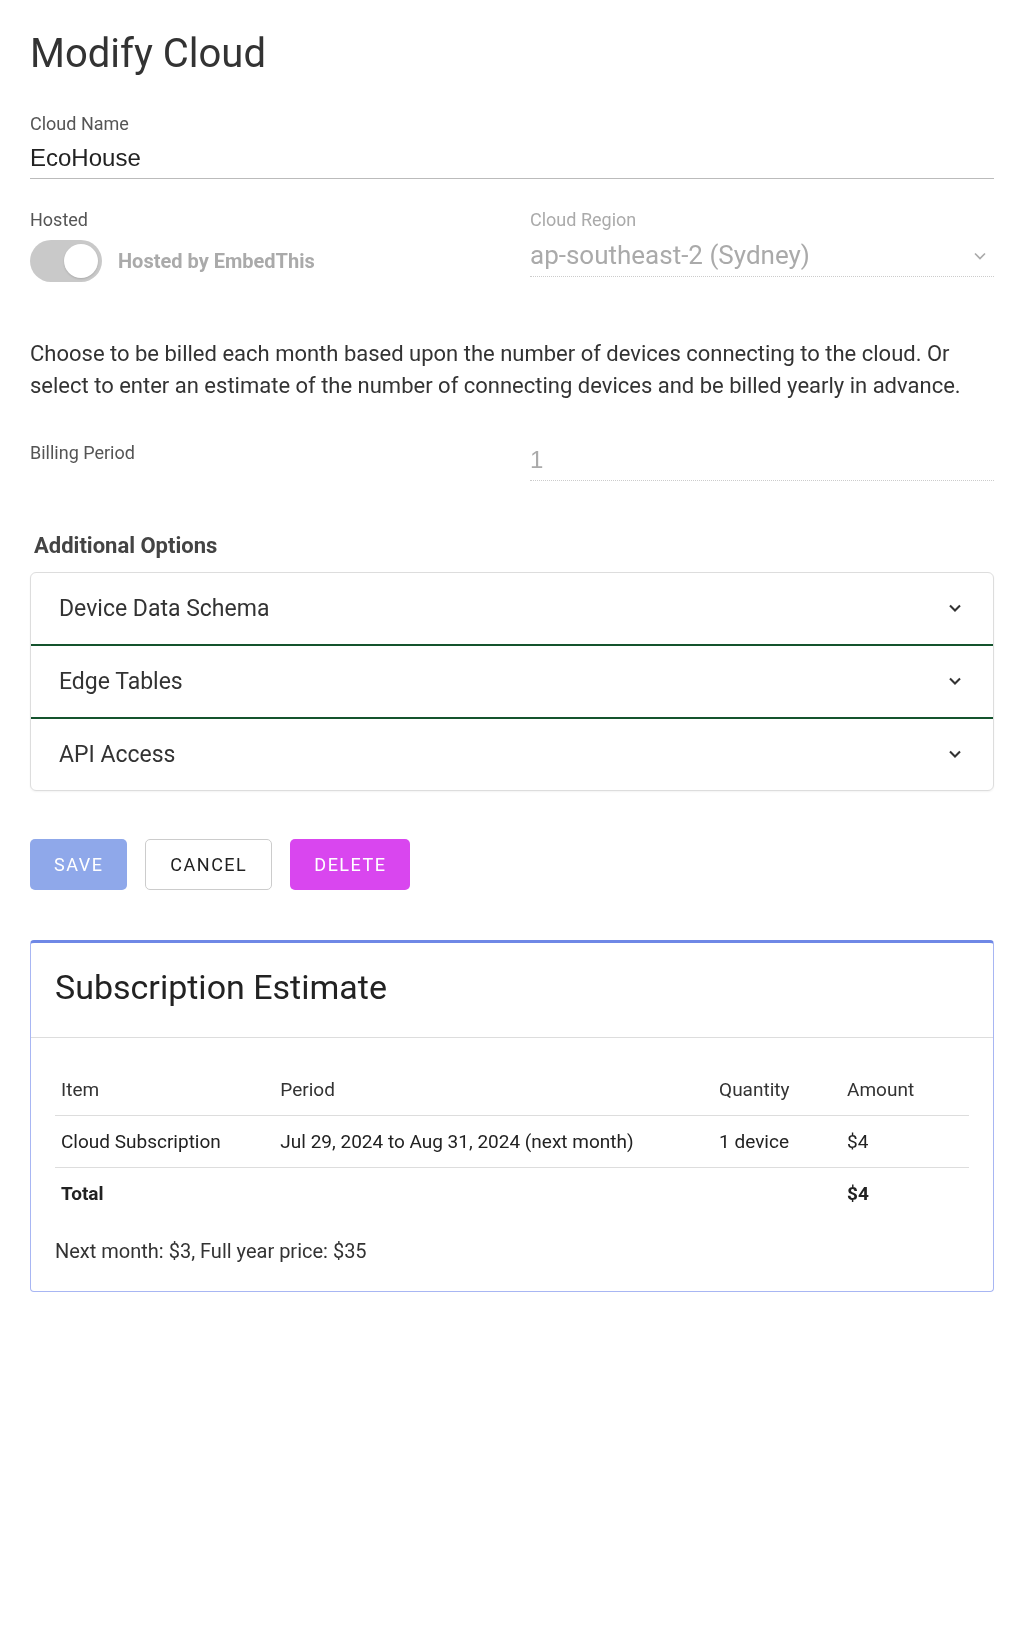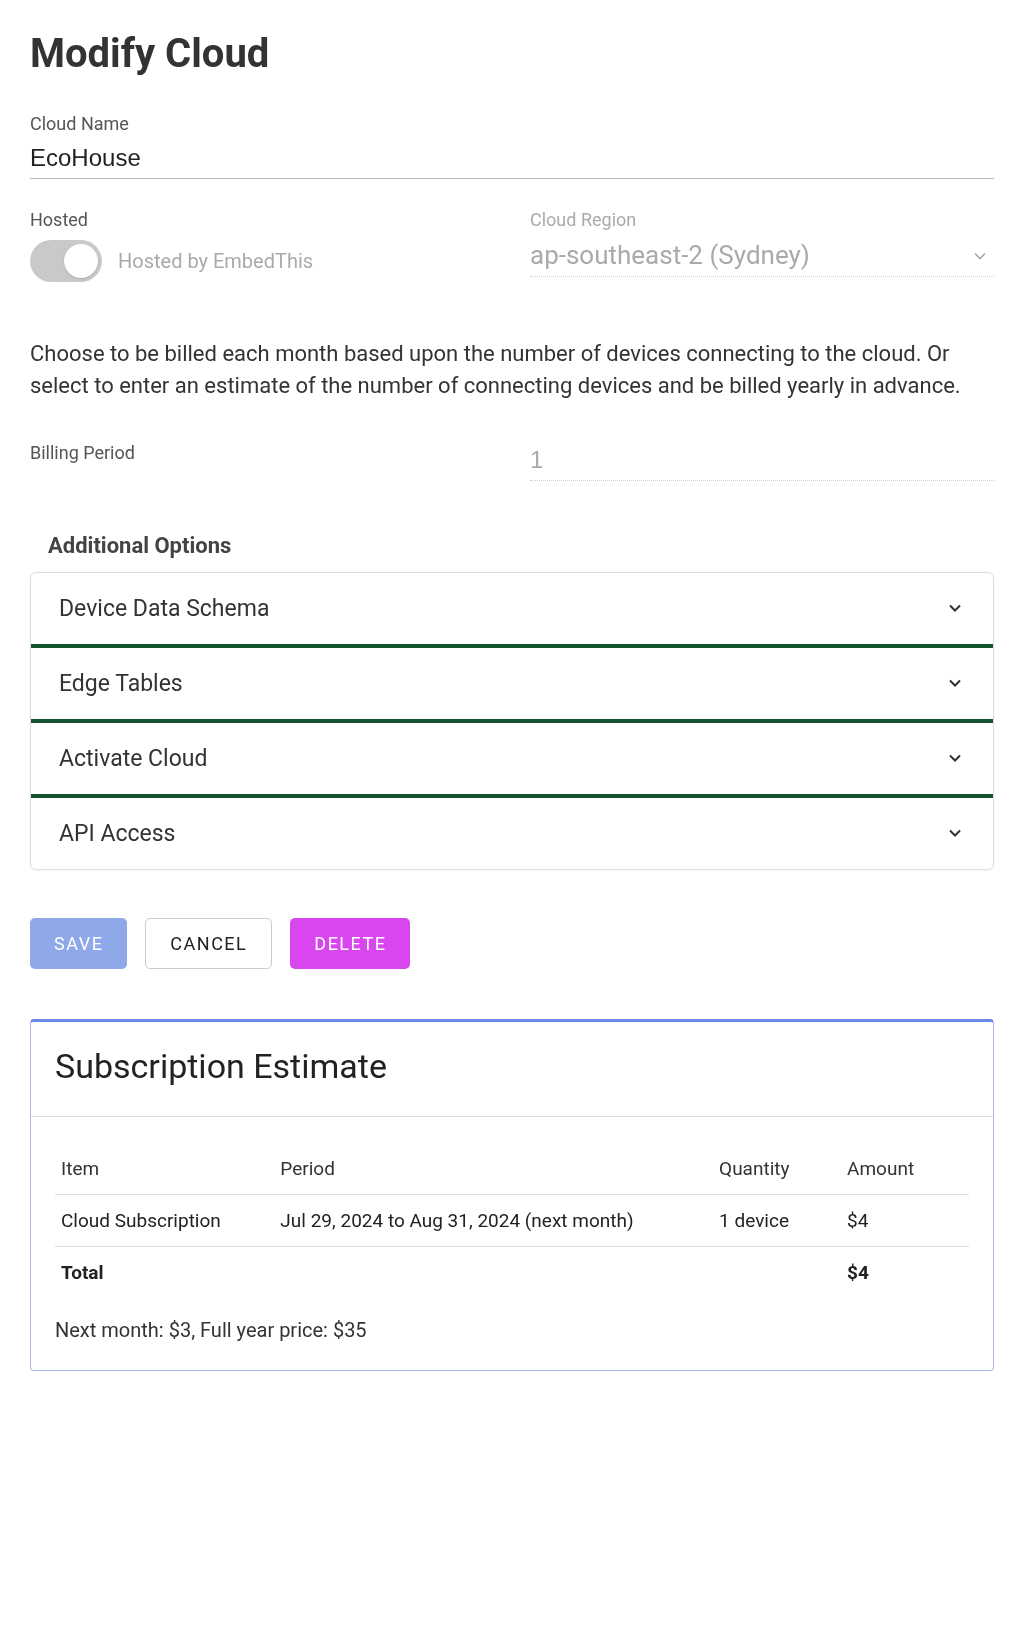--- a/index.html
+++ b/index.html
@@ -5,21 +5,21 @@
 * { box-sizing: border-box; margin: 0; padding: 0; }
 body {
   font-family: -apple-system, BlinkMacSystemFont, "Segoe UI", Roboto, Helvetica, Arial, sans-serif;
   background: #fff;
   color: #222;
   width: 1024px;
   padding: 30px 30px 40px 30px;
 }
 .page-title {
   font-size: 40px;
-  font-weight: 700;
+  font-weight: 400;
   color: #333;
   margin-bottom: 36px;
 }
 .row { display: flex; gap: 36px; margin-bottom: 20px; }
 .col { flex: 1; }
 .field-label {
   font-size: 18px;
   color: #555;
   margin-bottom: 6px;
   display: block;
@@ -86,40 +86,41 @@
   display: inline-block;
   margin-left: 16px;
   font-size: 20px;
   vertical-align: middle;
 }
 .switch-label.dim { color: #aaa; }
 .switch-block {
   display: flex;
   align-items: center;
   margin-top: 10px;
+  font-weight: bold;
 }
 .desc {
   font-size: 22px;
   color: #333;
   line-height: 1.45;
   margin: 56px 0 40px 0;
 }
 .section-title {
   font-size: 22px;
   color: #444;
-  margin: 52px 0 14px 18px;
+  margin: 52px 0 14px 4px;
 }
 .accordion {
   border: 1px solid #ddd;
   border-radius: 6px;
   overflow: hidden;
   box-shadow: 0 1px 2px rgba(0,0,0,0.05);
 }
 .accordion-item {
-  border-bottom: 4px solid #14532d;
+  border-bottom: 2px solid #14532d;
   padding: 22px 28px;
   display: flex;
   align-items: center;
   justify-content: space-between;
   cursor: pointer;
 }
 .accordion-item:last-child { border-bottom: none; }
 .accordion-title {
   font-size: 23px;
   color: #333;
@@ -239,28 +240,20 @@
   <div class="accordion-item">
     <span class="accordion-title">Device Data Schema</span>
     <span>
         <svg class="chevron-down" viewBox="0 0 24 24" fill="none" stroke="#333" stroke-width="2.5">
           <polyline points="6 9 12 15 18 9"></polyline>
         </svg>
       </span>
   </div>
   <div class="accordion-item">
     <span class="accordion-title">Edge Tables</span>
-    <span>
-        <svg class="chevron-down" viewBox="0 0 24 24" fill="none" stroke="#333" stroke-width="2.5">
-          <polyline points="6 9 12 15 18 9"></polyline>
-        </svg>
-      </span>
-  </div>
-  <div class="accordion-item">
-    <span class="accordion-title">Activate Cloud</span>
     <span>
         <svg class="chevron-down" viewBox="0 0 24 24" fill="none" stroke="#333" stroke-width="2.5">
           <polyline points="6 9 12 15 18 9"></polyline>
         </svg>
       </span>
   </div>
   <div class="accordion-item">
     <span class="accordion-title">API Access</span>
     <span>
         <svg class="chevron-down" viewBox="0 0 24 24" fill="none" stroke="#333" stroke-width="2.5">

